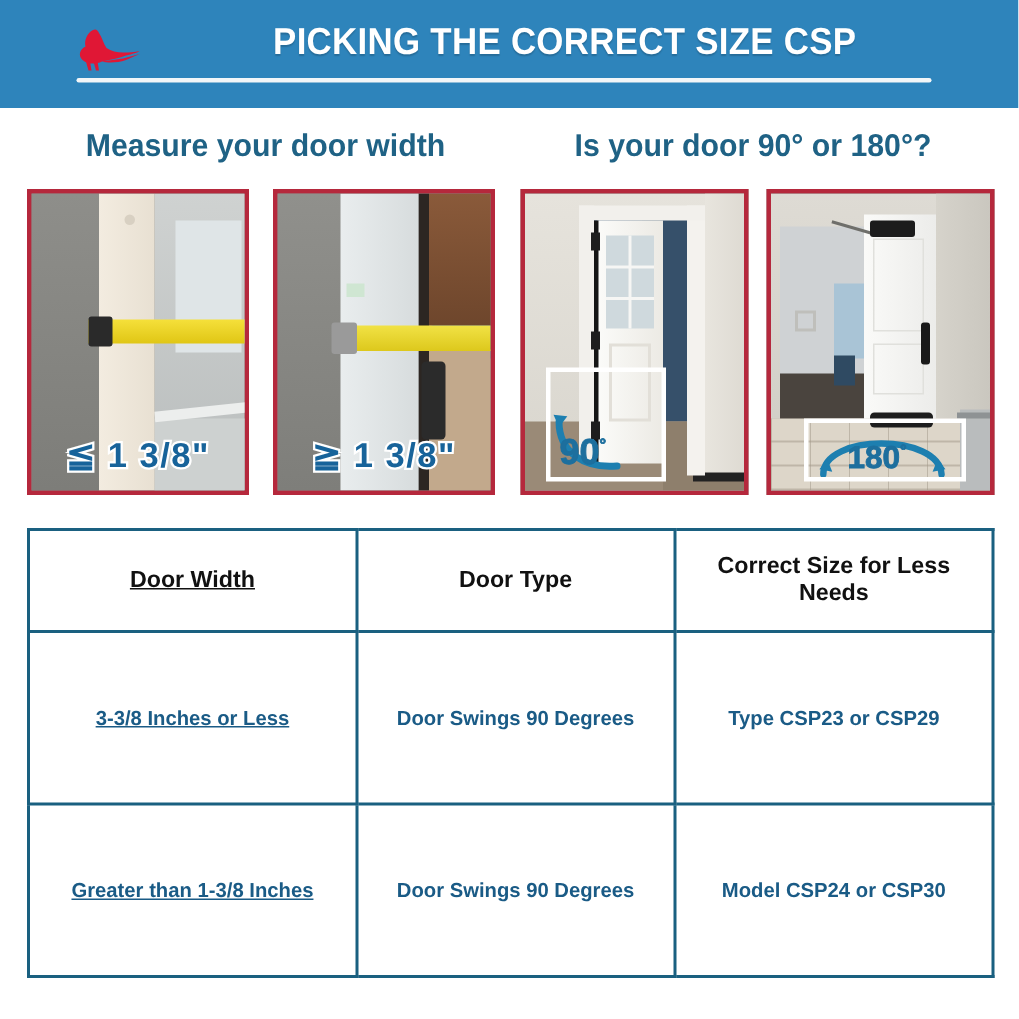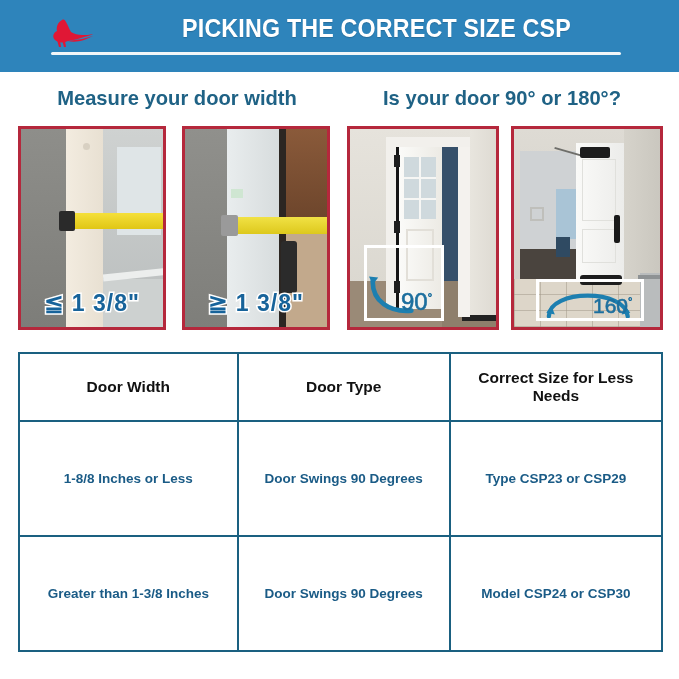--- a/index.html
+++ b/index.html
@@ -172,24 +172,23 @@
   .inset {
     position: absolute;
     border: 3px solid #ffffff;
   }
   .inset-90  { left: 14px; bottom: 6px; width: 80px; height: 76px; }
   .inset-180 { left: 22px; bottom: 6px; width: 108px; height: 42px; }
   .arcsvg { position: absolute; left: 0; top: 0; width: 100%; height: 100%; }
   .angle-label {
     position: absolute;
     color: #1d6f9e;
-    font-weight: normal;
+    font-weight: bold;
     -webkit-text-stroke: 0.6px #1d6f9e;
     white-space: nowrap;
-    margin-left: 28px;
   }
   .lab90  { left: 6px;  bottom: 2px;  font-size: 24px; }
   .lab180 { left: 26px; bottom: 0px;  font-size: 21px; }
   .deg {
     font-size: 11px;
     vertical-align: super;
   }
 
   
   .table-wrap {
@@ -213,21 +212,21 @@
     font-size: 15.5px;
     font-weight: bold;
     height: 68px;
   }
   td {
     color: #1a5b86;
     font-size: 13.5px;
     font-weight: bold;
     height: 57px;
   }
-  th.c1, td.c1 { width: 34%; }
+  th.c1, td.c1 { width: 34%; text-decoration: underline; }
   th.c2, td.c2 { width: 33%; }
   th.c3, td.c3 { width: 33%; }
 </style>
 </head>
 <body>
 
 <div class="header">
   <div class="header-inner">
     <span class="bird-icon">
       <svg viewBox="0 0 46 36" width="46" height="36" aria-hidden="true">
@@ -328,37 +327,37 @@
     <div class="ph stop"></div>
     <div class="ph rail"></div>
     <div class="ph railbar"></div>
 
     <div class="inset inset-180">
       <svg class="arcsvg" viewBox="0 0 108 42" aria-hidden="true">
         <path d="M6 40 C6 8, 96 8, 98 40" fill="none" stroke="#1d7fb0" stroke-width="5" stroke-linecap="round"></path>
         <path d="M3 36 L9 28 L13 38 Z" fill="#1d7fb0"></path>
         <path d="M101 36 L95 28 L91 38 Z" fill="#1d7fb0"></path>
       </svg>
-      <span class="angle-label lab180"><span>160</span><span class="deg">°</span></span>
+      <span class="angle-label lab180"><span>180</span><span class="deg">°</span></span>
     </div>
   </div>
 </div>
 
 <div class="table-wrap">
   <table>
     <thead>
       <tr>
         <th class="c1">Door Width</th>
         <th class="c2">Door Type</th>
         <th class="c3">Correct Size for Less Needs</th>
       </tr>
     </thead>
     <tbody>
       <tr>
-        <td class="c1">1-8/8 Inches or Less</td>
+        <td class="c1">3-3/8 Inches or Less</td>
         <td class="c2">Door Swings 90 Degrees</td>
         <td class="c3">Type CSP23 or CSP29</td>
       </tr>
       <tr>
         <td class="c1">Greater than 1-3/8 Inches</td>
         <td class="c2">Door Swings 90 Degrees</td>
         <td class="c3">Model CSP24 or CSP30</td>
       </tr>
     </tbody>
   </table>

